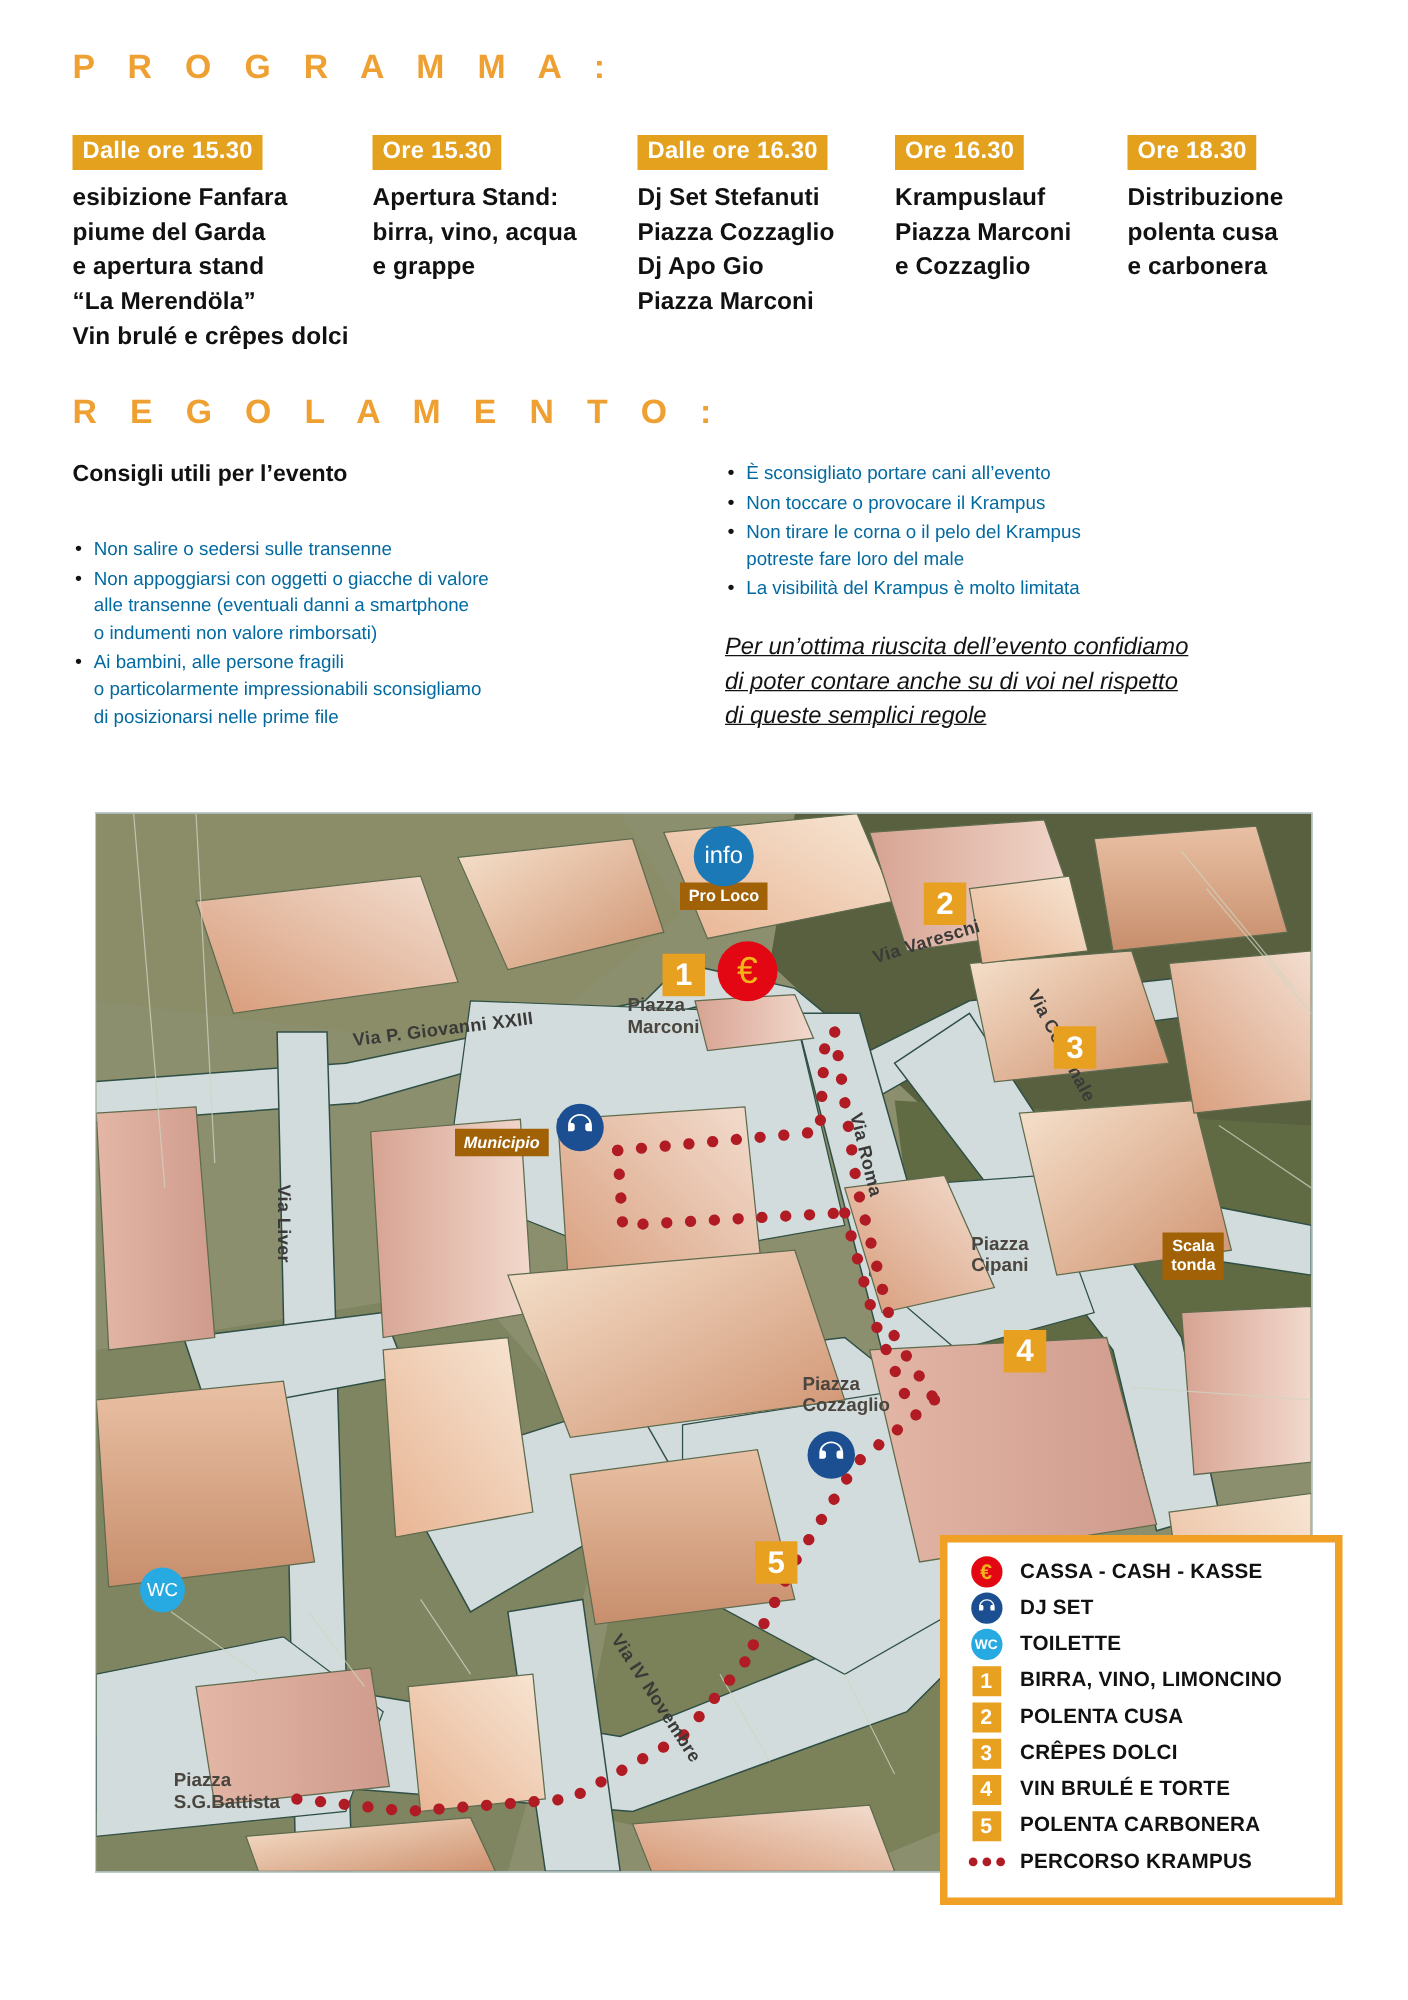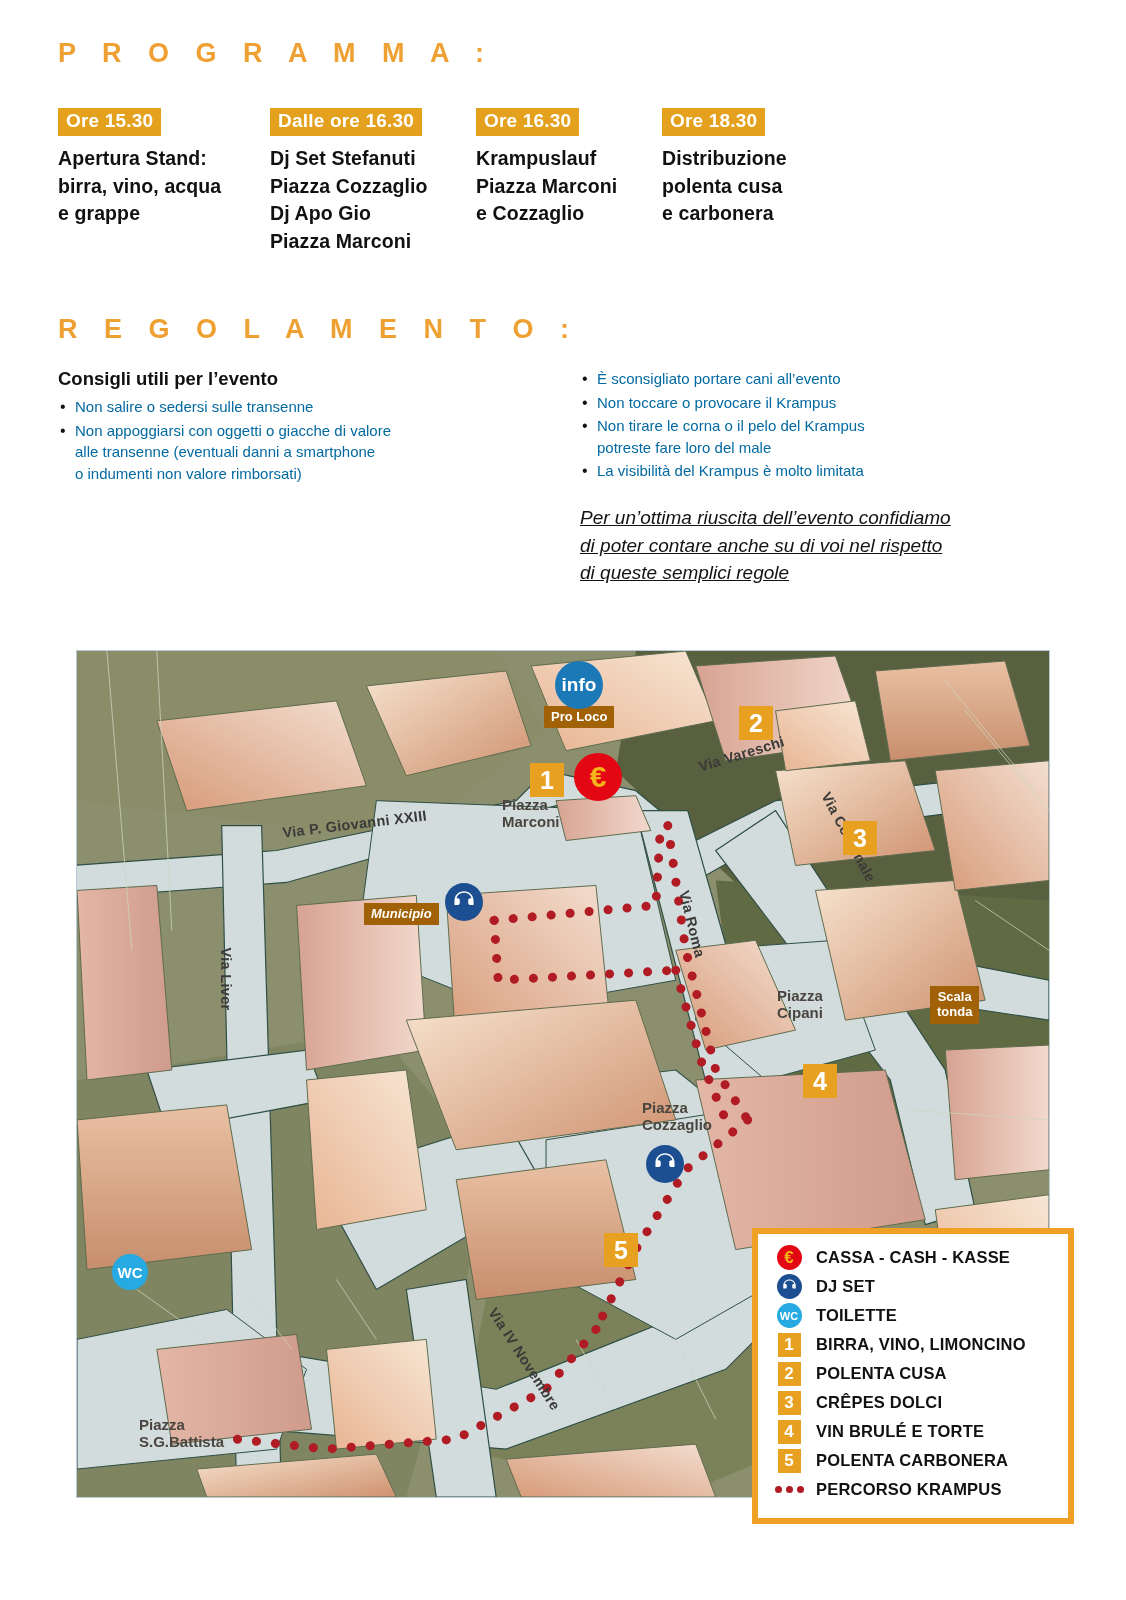--- a/index.html
+++ b/index.html
@@ -71,21 +71,21 @@
     width: 1010px;
     display: flex;
   }
   .reg-col-left { width: 508px; }
   .reg-col-right { width: 500px; padding-left: 14px; }
 
   .reg-subhead {
     font-size: 18.5px;
     font-weight: bold;
     color: #111;
-    margin: 0 0 6px 0;
+    margin: 0 0 39px 0;
   }
   ul.reg-list {
     list-style: none;
     margin: 0; padding: 0;
   }
   ul.reg-list li {
     position: relative;
     padding-left: 17px;
     font-size: 15px;
     line-height: 1.44;
@@ -167,21 +167,21 @@
     line-height: 1;
   }
 
   
   .circ-marker {
     position: absolute;
     border-radius: 50%;
     display: flex;
     align-items: center;
     justify-content: center;
-    font-weight: bold;
+    font-weight: normal;
     color: #fff;
     text-align: right;
   }
   .m-info { width: 48px; height: 48px; background: #1C79B8; font-size: 19px; }
   .m-euro { width: 48px; height: 48px; background: #E30613; font-size: 30px; color: #F4B41A; }
   .m-wc   { width: 36px; height: 36px; background: #27A9E1; font-size: 15px; }
   .m-dj   { width: 38px; height: 38px; background: #1B4F91; }
   .m-dj svg { width: 26px; height: 26px; }
 
   
@@ -229,20 +229,30 @@
   }
   .lg-dots { display: flex; gap: 4px; align-items: center; }
   .lg-dots i { width: 7px; height: 7px; border-radius: 50%; background: #B01B24; display:block; }
 </style>
 </head>
 <body>
 
 <div id="programma-title" class="section-title">P R O G R A M M A :</div>
 
 <div id="programma-columns">
+  <div class="prog-col c0">
+    <span class="time-badge">Dalle ore 15.30</span>
+    <div class="prog-body">
+      <div>esibizione Fanfara</div>
+      <div>piume del Garda</div>
+      <div>e apertura stand</div>
+      <div>“La Merendöla”</div>
+      <div>Vin brulé e crêpes dolci</div>
+    </div>
+  </div>
   <div class="prog-col c1">
     <span class="time-badge">Ore 15.30</span>
     <div class="prog-body">
       <div>Apertura Stand:</div>
       <div>birra, vino, acqua</div>
       <div>e grappe</div>
     </div>
   </div>
   <div class="prog-col c2">
     <span class="time-badge">Dalle ore 16.30</span>
@@ -277,20 +287,25 @@
   <div class="reg-col-left">
     <div class="reg-subhead">Consigli utili per l’evento</div>
     <ul class="reg-list">
       <li>
         <span class="ln">Non salire o sedersi sulle transenne</span>
       </li>
       <li>
         <span class="ln">Non appoggiarsi con oggetti o giacche di valore</span>
         <span class="ln">alle transenne (eventuali danni a smartphone</span>
         <span class="ln">o indumenti non valore rimborsati)</span>
+      </li>
+      <li>
+        <span class="ln">Ai bambini, alle persone fragili</span>
+        <span class="ln">o particolarmente impressionabili sconsigliamo</span>
+        <span class="ln">di posizionarsi nelle prime file</span>
       </li>
     </ul>
   </div>
 
   <div class="reg-col-right">
     <ul class="reg-list">
       <li>
         <span class="ln">È sconsigliato portare cani all’evento</span>
       </li>
       <li>

